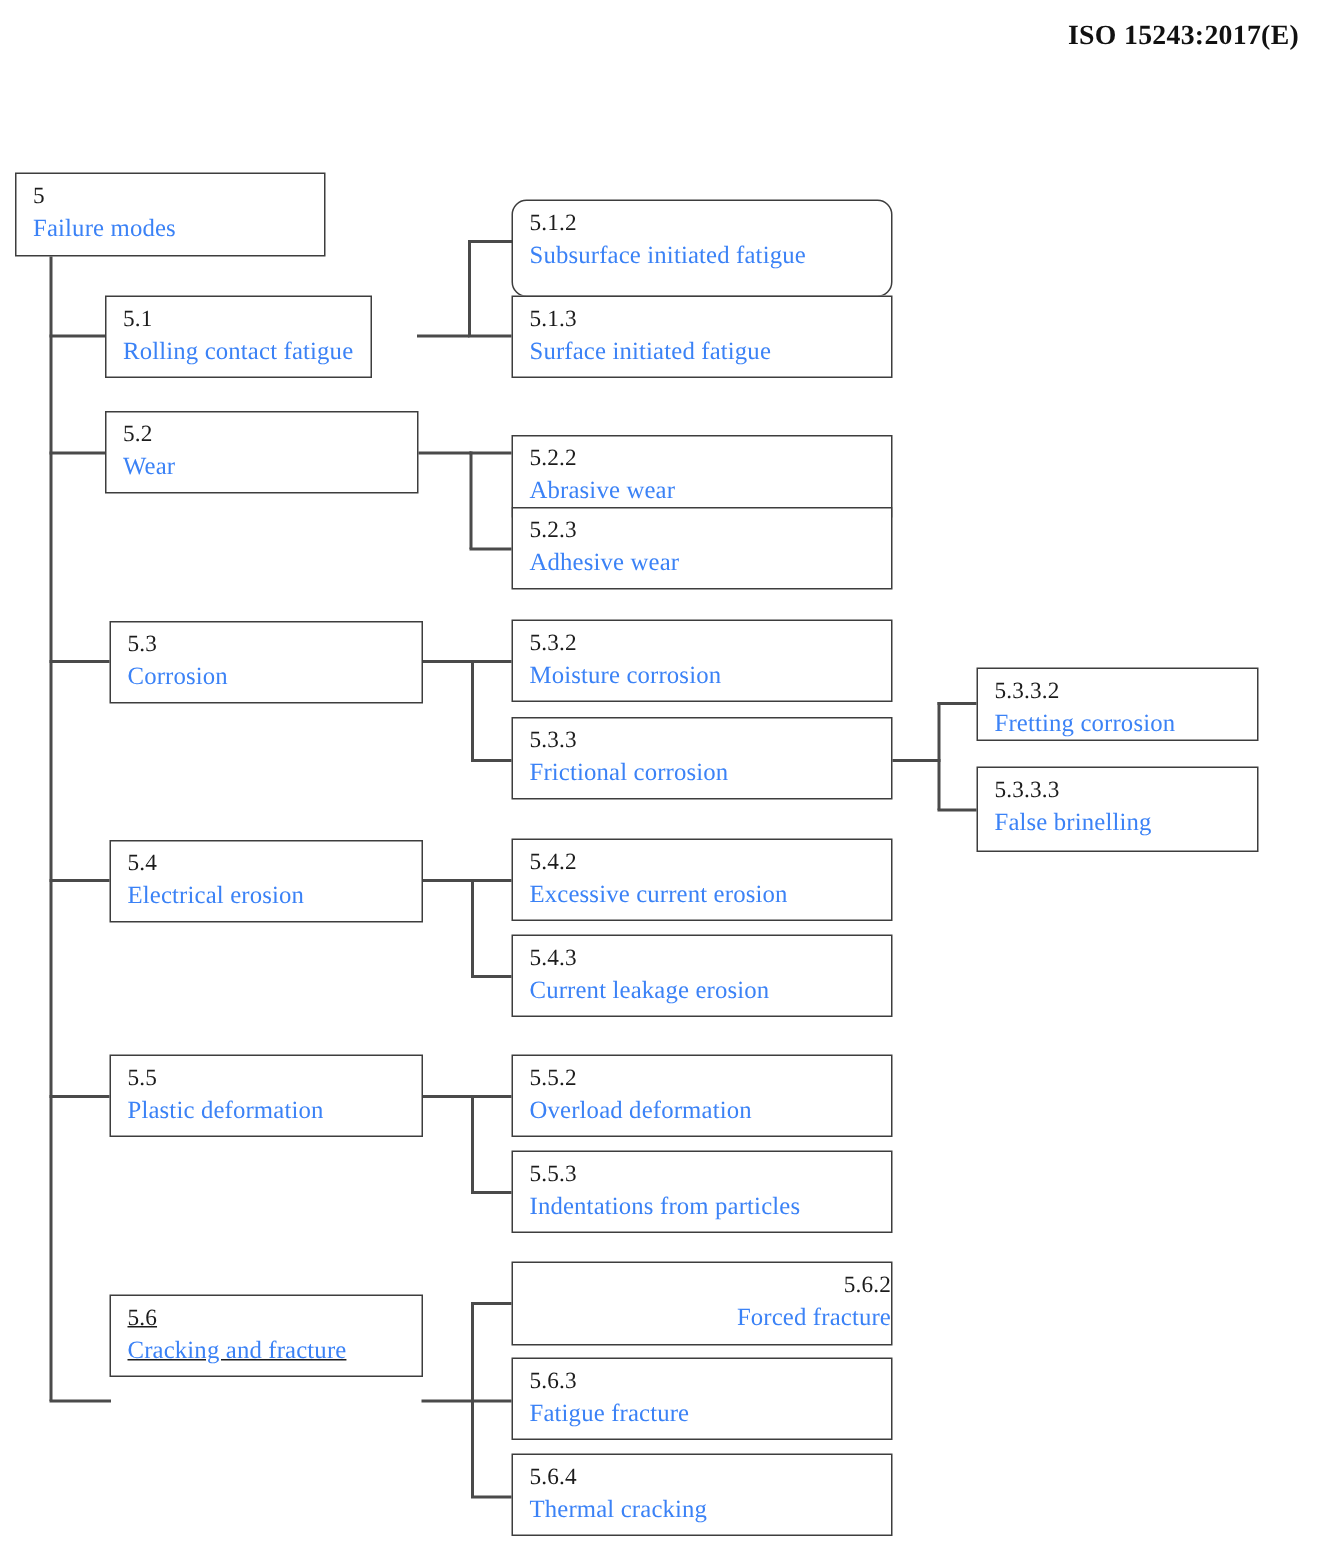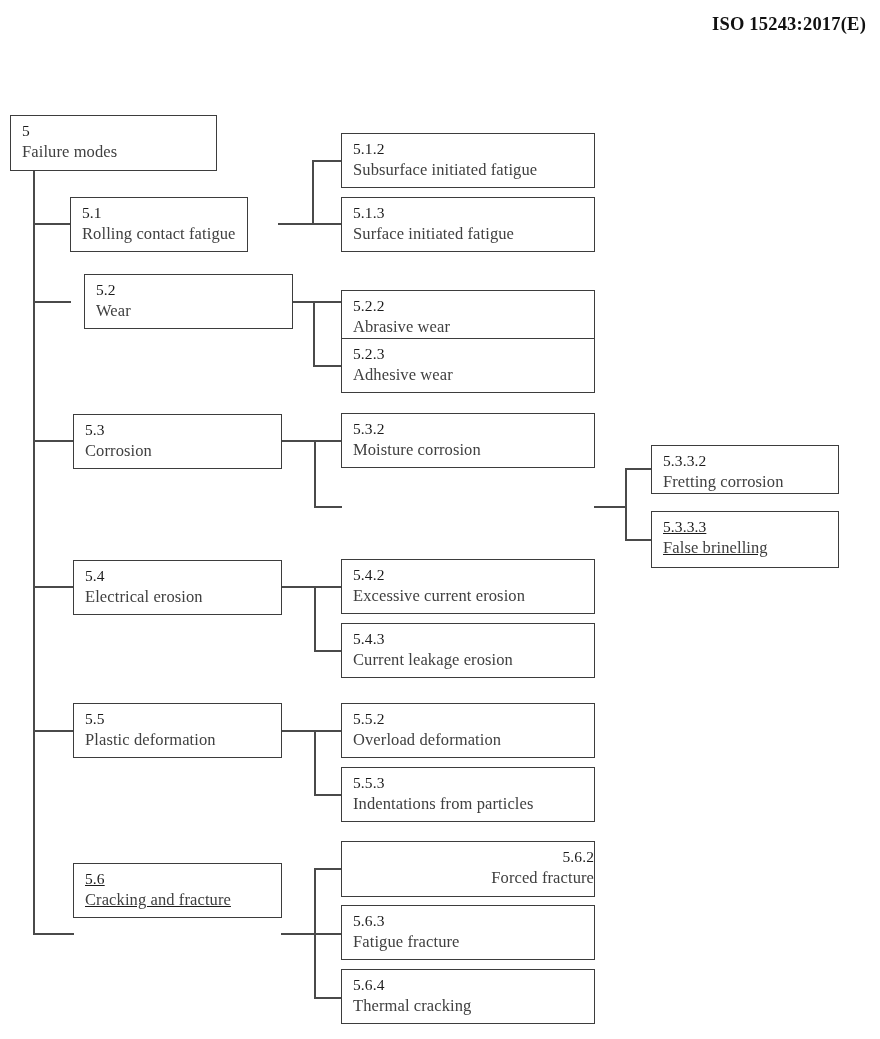--- a/index.html
+++ b/index.html
@@ -51,21 +51,21 @@
   }
   .node .num {
     display: block;
     font-size: 15.5px;
     color: #1c1c1c;
     letter-spacing: 0.1px;
   }
   .node .label {
     display: block;
     font-size: 16.5px;
-    color: #404040;
+    color: #3b82f6;
     letter-spacing: 0.1px;
     white-space: nowrap;
   }
 
   
   .line {
     position: absolute;
     background: #4a4a4a;
     z-index: 1;
   }
@@ -127,21 +127,21 @@
   <div class="node" style="left:10px; top:115px; width:207px; height:56px;">
     <span class="num">5</span>
     <span class="label">Failure modes</span>
   </div>
 
   <div class="node" style="left:70px; top:197px; width:178px; height:55px;">
     <span class="num">5.1</span>
     <span class="label">Rolling contact fatigue</span>
   </div>
 
-  <div class="node" style="left:70px; top:274px; width:209px; height:55px;margin-left:14px;">
+  <div class="node" style="left:70px; top:274px; width:209px; height:55px;">
     <span class="num">5.2</span>
     <span class="label">Wear</span>
   </div>
 
   <div class="node" style="left:73px; top:414px; width:209px; height:55px;">
     <span class="num">5.3</span>
     <span class="label">Corrosion</span>
   </div>
 
   <div class="node" style="left:73px; top:560px; width:209px; height:55px;">
@@ -152,21 +152,21 @@
   <div class="node" style="left:73px; top:703px; width:209px; height:55px;">
     <span class="num">5.5</span>
     <span class="label">Plastic deformation</span>
   </div>
 
   <div class="node" style="left:73px; top:863px; width:209px; height:55px;text-decoration:underline;">
     <span class="num">5.6</span>
     <span class="label">Cracking and fracture</span>
   </div>
 
-  <div class="node" style="left:341px; top:133px; width:254px; height:55px;">
+  <div class="node" style="left:341px; top:133px; width:254px; height:65px;border-radius:10px;">
     <span class="num">5.1.2</span>
     <span class="label">Subsurface initiated fatigue</span>
   </div>
 
   <div class="node" style="left:341px; top:197px; width:254px; height:55px;">
     <span class="num">5.1.3</span>
     <span class="label">Surface initiated fatigue</span>
   </div>
 
   <div class="node" style="left:341px; top:274px; width:254px; height:55px;margin-top:16px;">
@@ -177,20 +177,24 @@
   <div class="node" style="left:341px; top:338px; width:254px; height:55px;">
     <span class="num">5.2.3</span>
     <span class="label">Adhesive wear</span>
   </div>
 
   <div class="node" style="left:341px; top:413px; width:254px; height:55px;">
     <span class="num">5.3.2</span>
     <span class="label">Moisture corrosion</span>
   </div>
 
+  <div class="node" style="left:341px; top:478px; width:254px; height:55px;">
+    <span class="num">5.3.3</span>
+    <span class="label">Frictional corrosion</span>
+  </div>
 
   <div class="node" style="left:341px; top:559px; width:254px; height:55px;">
     <span class="num">5.4.2</span>
     <span class="label">Excessive current erosion</span>
   </div>
 
   <div class="node" style="left:341px; top:623px; width:254px; height:55px;">
     <span class="num">5.4.3</span>
     <span class="label">Current leakage erosion</span>
   </div>
@@ -218,18 +222,18 @@
   <div class="node" style="left:341px; top:969px; width:254px; height:55px;">
     <span class="num">5.6.4</span>
     <span class="label">Thermal cracking</span>
   </div>
 
   <div class="node" style="left:651px; top:445px; width:188px; height:49px;">
     <span class="num">5.3.3.2</span>
     <span class="label">Fretting corrosion</span>
   </div>
 
-  <div class="node" style="left:651px; top:511px; width:188px; height:57px;text-decoration:underline;">
+  <div class="node" style="left:651px; top:511px; width:188px; height:57px;">
     <span class="num">5.3.3.3</span>
     <span class="label">False brinelling</span>
   </div>
 
 </div>
 
 </body></html>

